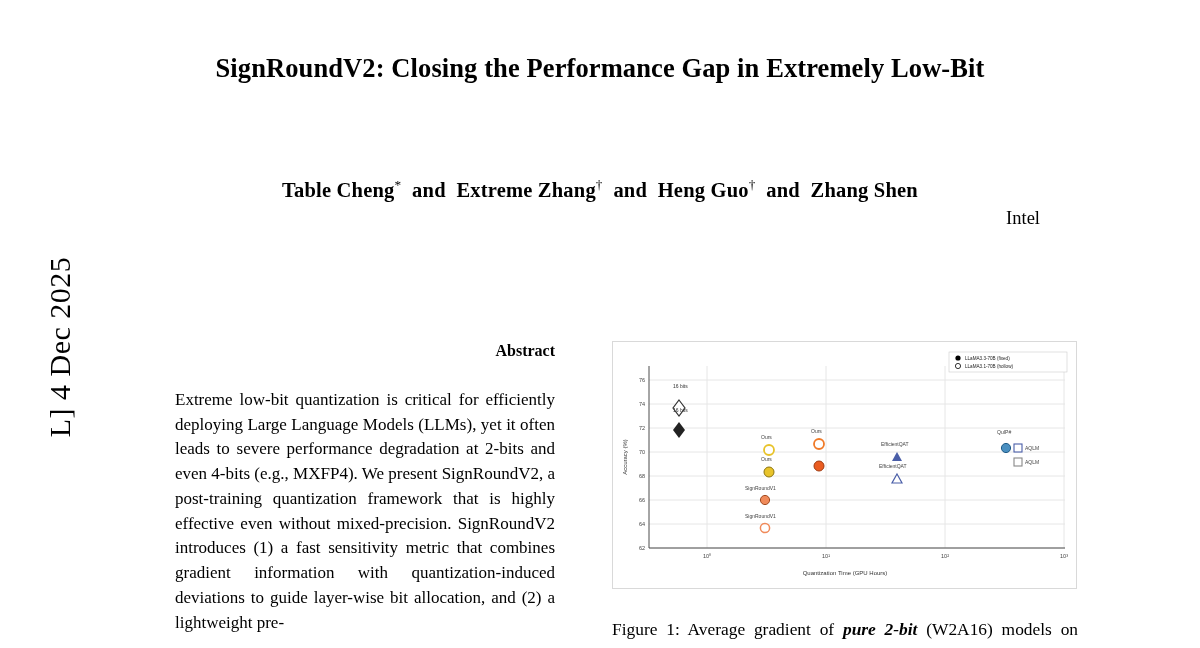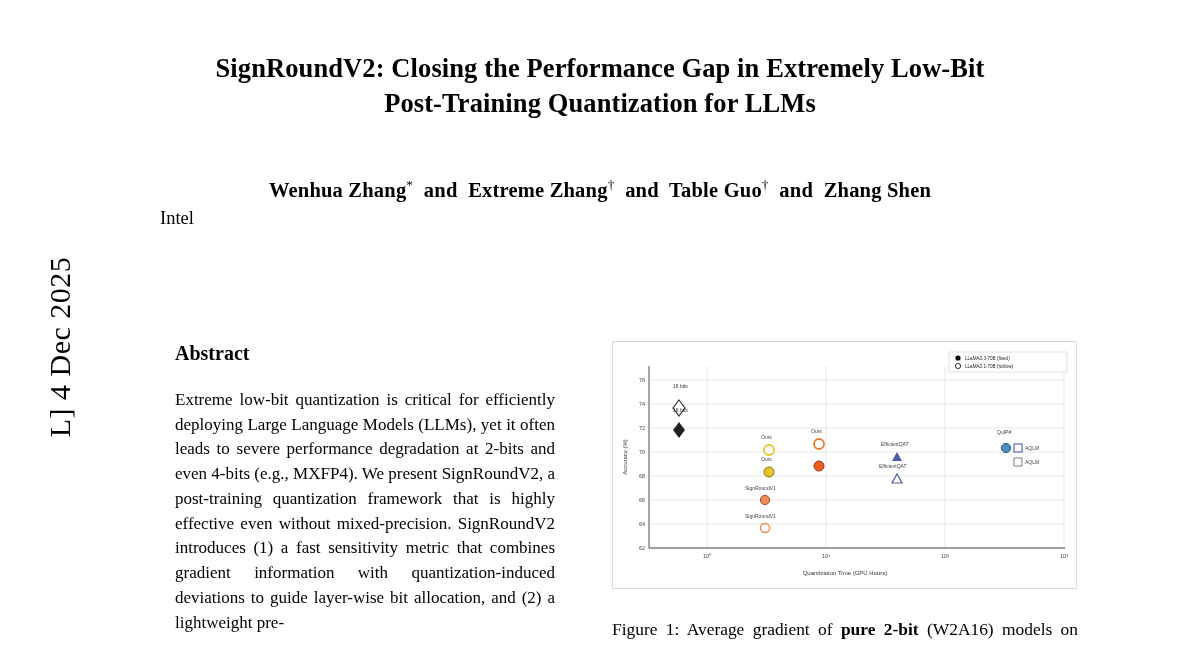--- a/index.html
+++ b/index.html
@@ -65,33 +65,33 @@
     letter-spacing: 0.2px;
   }
   #authors .sep { font-weight: bold; text-align: right; }
   sup { font-size: 0.65em; vertical-align: super; font-weight: normal; }
 
   #affiliation {
     position: absolute;
     left: 160px;
     top: 203px;
     width: 880px;
-    text-align: left;
+    text-align: right;
     font-size: 18.5px;
   }
 
   
   #abstract-heading {
     position: absolute;
     left: 175px;
     top: 337px;
     width: 380px;
-    text-align: left;
+    text-align: right;
     font-weight: bold;
-    font-size: 20px;
+    font-size: 16px;
   }
   #abstract-body {
     position: absolute;
     left: 175px;
     top: 383px;
     width: 380px;
     font-size: 17px;
     line-height: 1.455;
     text-align: justify;
     text-justify: inter-word;
@@ -111,43 +111,42 @@
   }
   #figure-caption {
     position: absolute;
     left: 612px;
     top: 612px;
     width: 466px;
     font-size: 17.4px;
     line-height: 1.45;
     text-align: justify;
   }
-  #figure-caption b { font-weight: bold; }
+  #figure-caption b { font-weight: bold; font-style: italic; }
 
   
   .chart-svg { display: block; }
 </style>
 </head>
 <body>
 
 <div id="arxiv-stamp">L]  4 Dec 2025</div>
 
 <div id="page">
 
   <div id="title">
     <span>SignRoundV2:  Closing the Performance Gap in Extremely Low-Bit</span>
-    <span class="line2">Post-Training Quantization for LLMs</span>
   </div>
 
   <div id="authors">
-    <span>Wenhua Zhang</span><sup>*</sup>
+    <span>Table Cheng</span><sup>*</sup>
     &nbsp;<span class="sep">and</span>&nbsp;
     <span>Extreme Zhang</span><sup>†</sup>
     &nbsp;<span class="sep">and</span>&nbsp;
-    <span>Table Guo</span><sup>†</sup>
+    <span>Heng Guo</span><sup>†</sup>
     &nbsp;<span class="sep">and</span>&nbsp;
     <span>Zhang Shen</span>
   </div>
 
   <div id="affiliation">Intel</div>
 
   <div id="abstract-heading">Abstract</div>
   <div id="abstract-body">Extreme low-bit quantization is critical for efficiently deploying Large Language Models (LLMs), yet it often leads to severe performance degradation at 2-bits and even 4-bits (e.g., MXFP4). We present SignRoundV2, a post-training quantization framework that is highly effective even without mixed-precision. SignRoundV2 introduces (1) a fast sensitivity metric that combines gradient information with quantization-induced deviations to guide layer-wise bit allocation, and (2) a lightweight pre-</div>
 
   <div id="figure-box">

